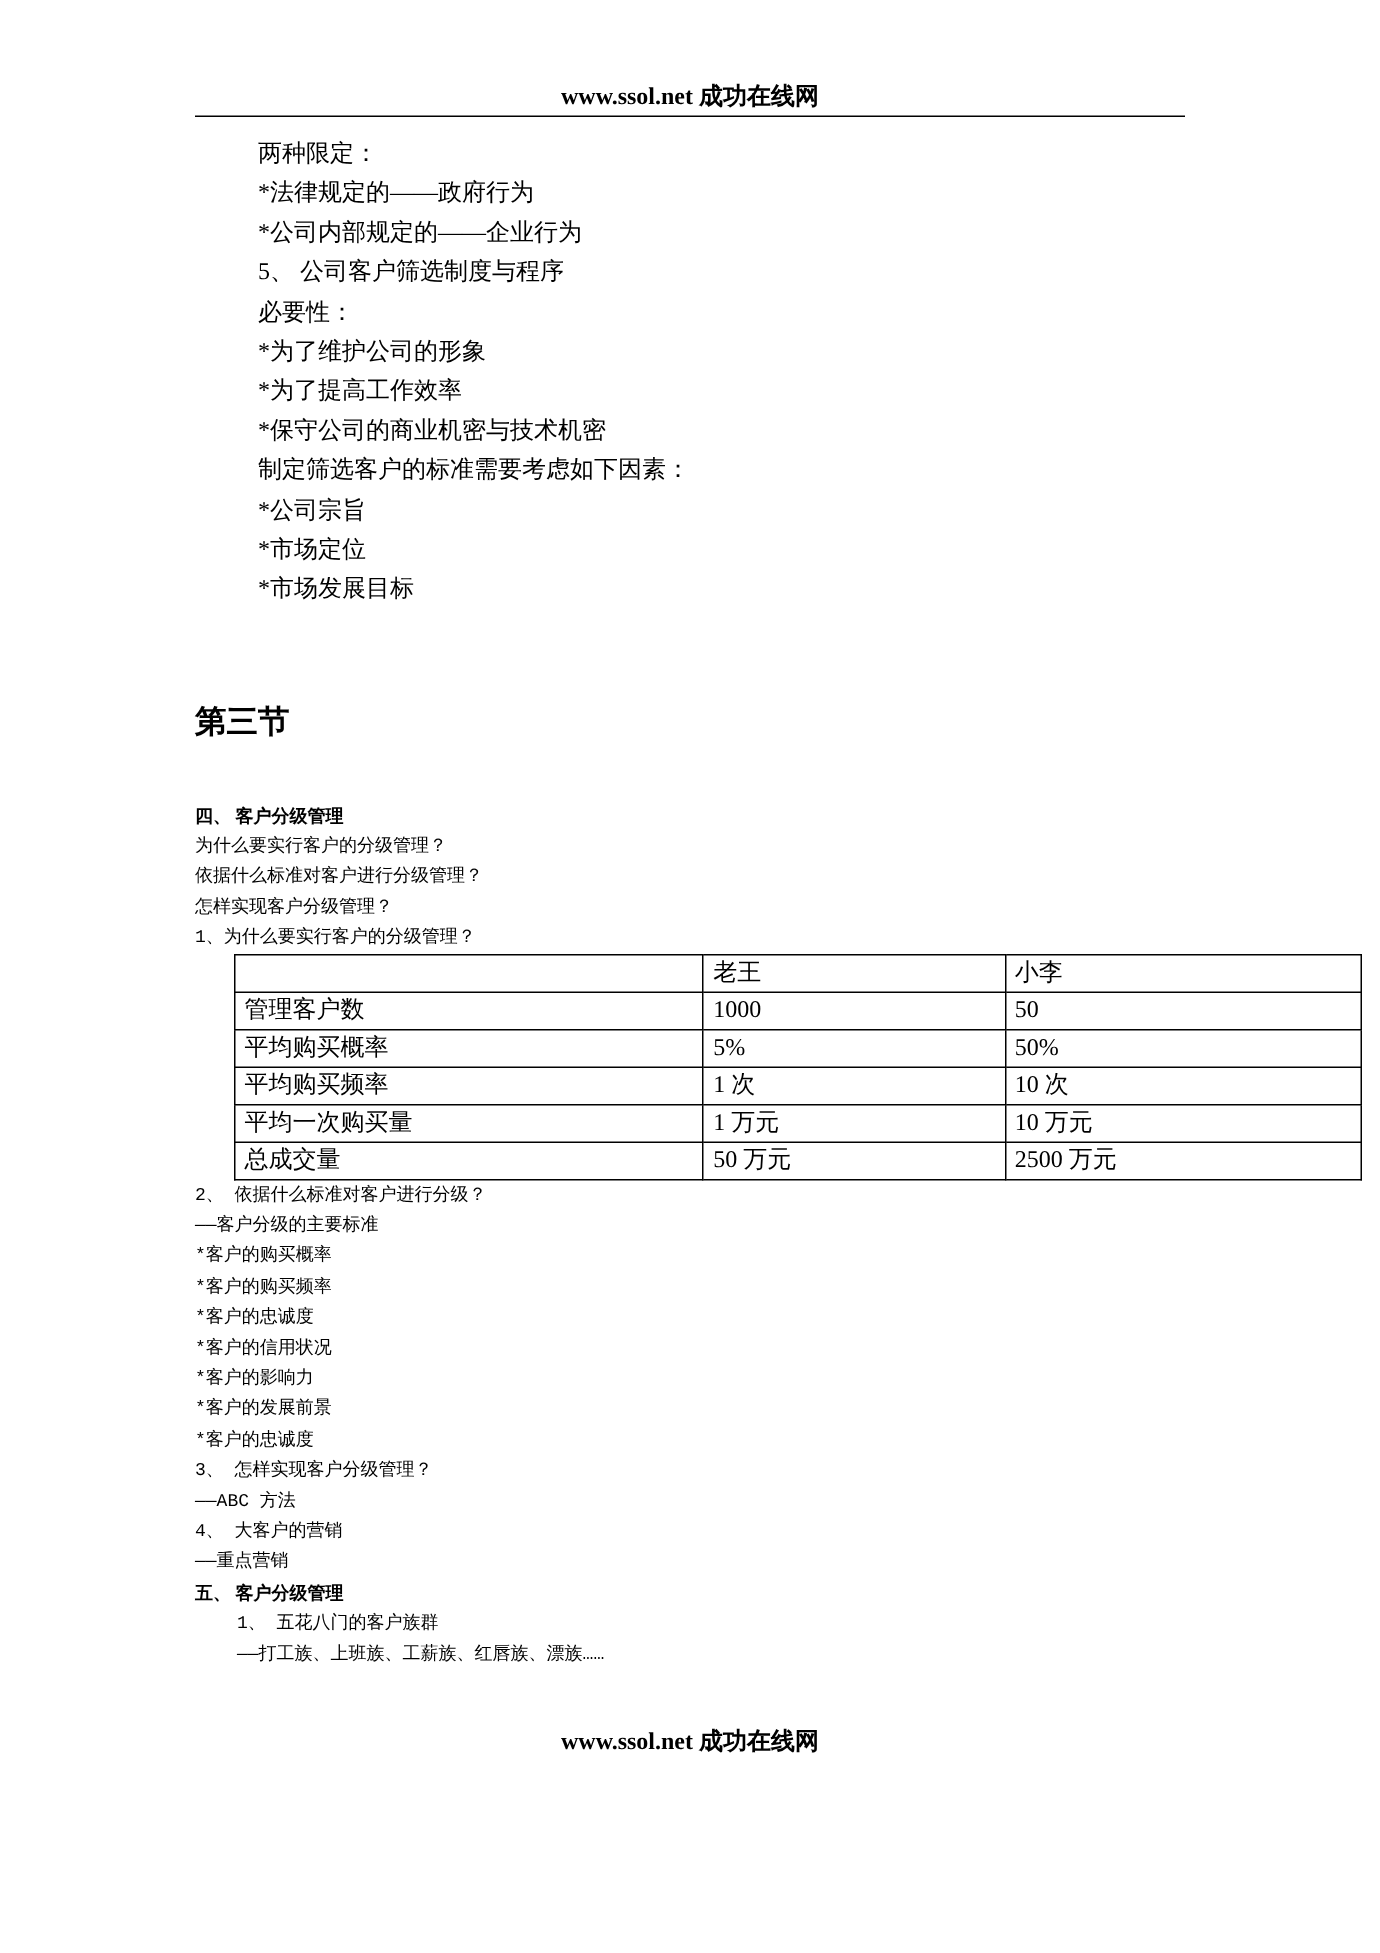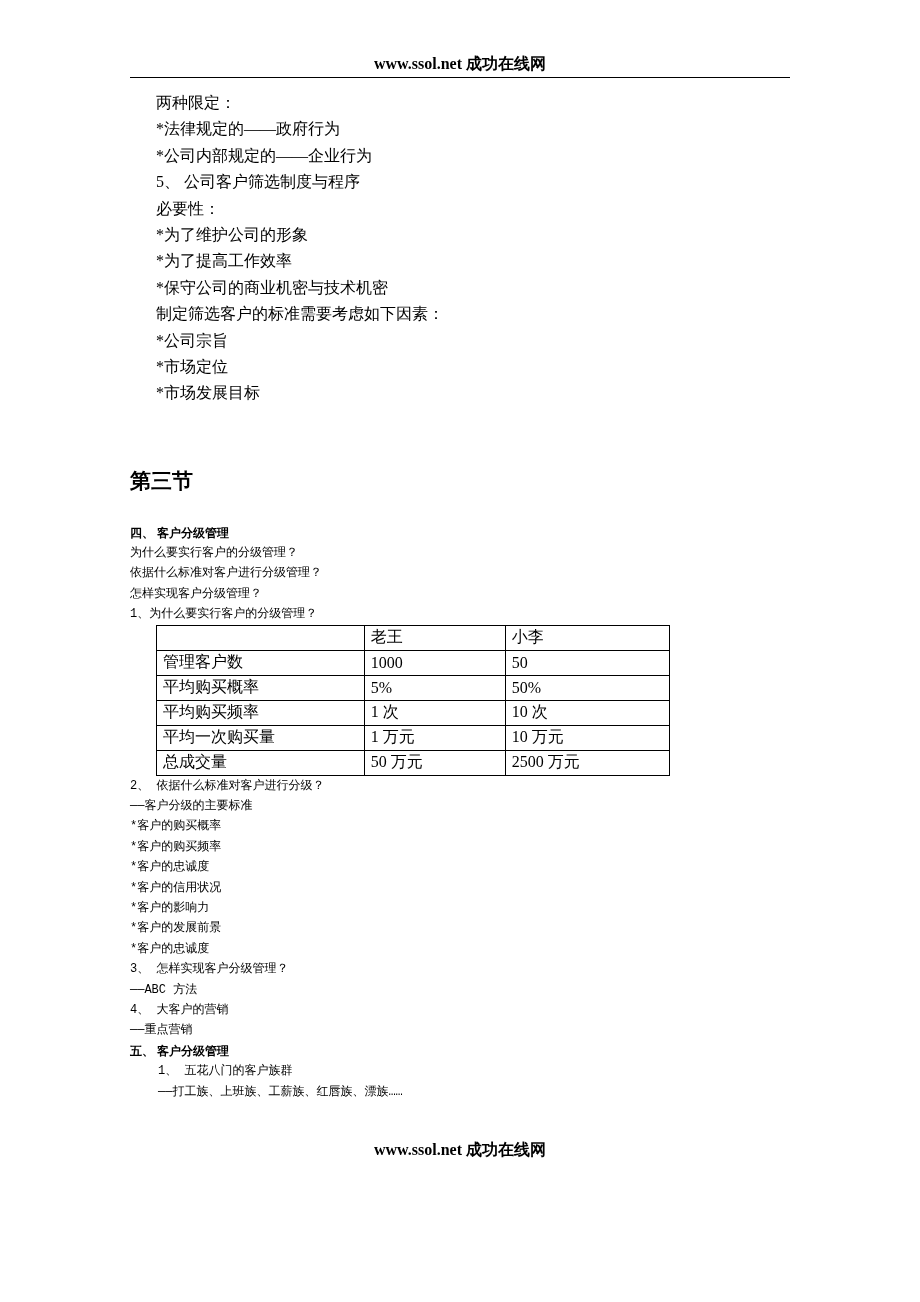--- a/index.html
+++ b/index.html
@@ -23,45 +23,45 @@
     font-weight: bold;
     font-size: 16px;
     margin-bottom: 2px;
   }
   .hr {
     border: none;
     border-top: 1px solid #000;
     margin: 0 0 12px 0;
   }
   .indent-block {
-    margin-left: 26px;
+    margin-left: 42px;
     font-size: 16px;
     line-height: 1.65;
   }
   .indent-block p { margin: 0; }
   .section-title {
     font-weight: bold;
     font-size: 21px;
     margin-top: 60px;
-    margin-bottom: 28px;
+    margin-bottom: 39px;
   }
   .sub-heading {
     font-weight: bold;
     font-size: 12px;
     line-height: 1.7;
   }
   .body-text {
     font-size: 12px;
     line-height: 1.7;
     font-family: Liberation Mono, monospace;
   }
   .body-text p { margin: 0; }
   table {
     border-collapse: collapse;
-    width: 514px;
+    width: 752px;
     margin-left: 26px;
     font-size: 16px;
     font-family: "SimSun", "Times New Roman", serif;
   }
   table td {
     border: 1px solid #000;
     padding: 1px 6px;
     height: 22px;
     vertical-align: middle;
   }

